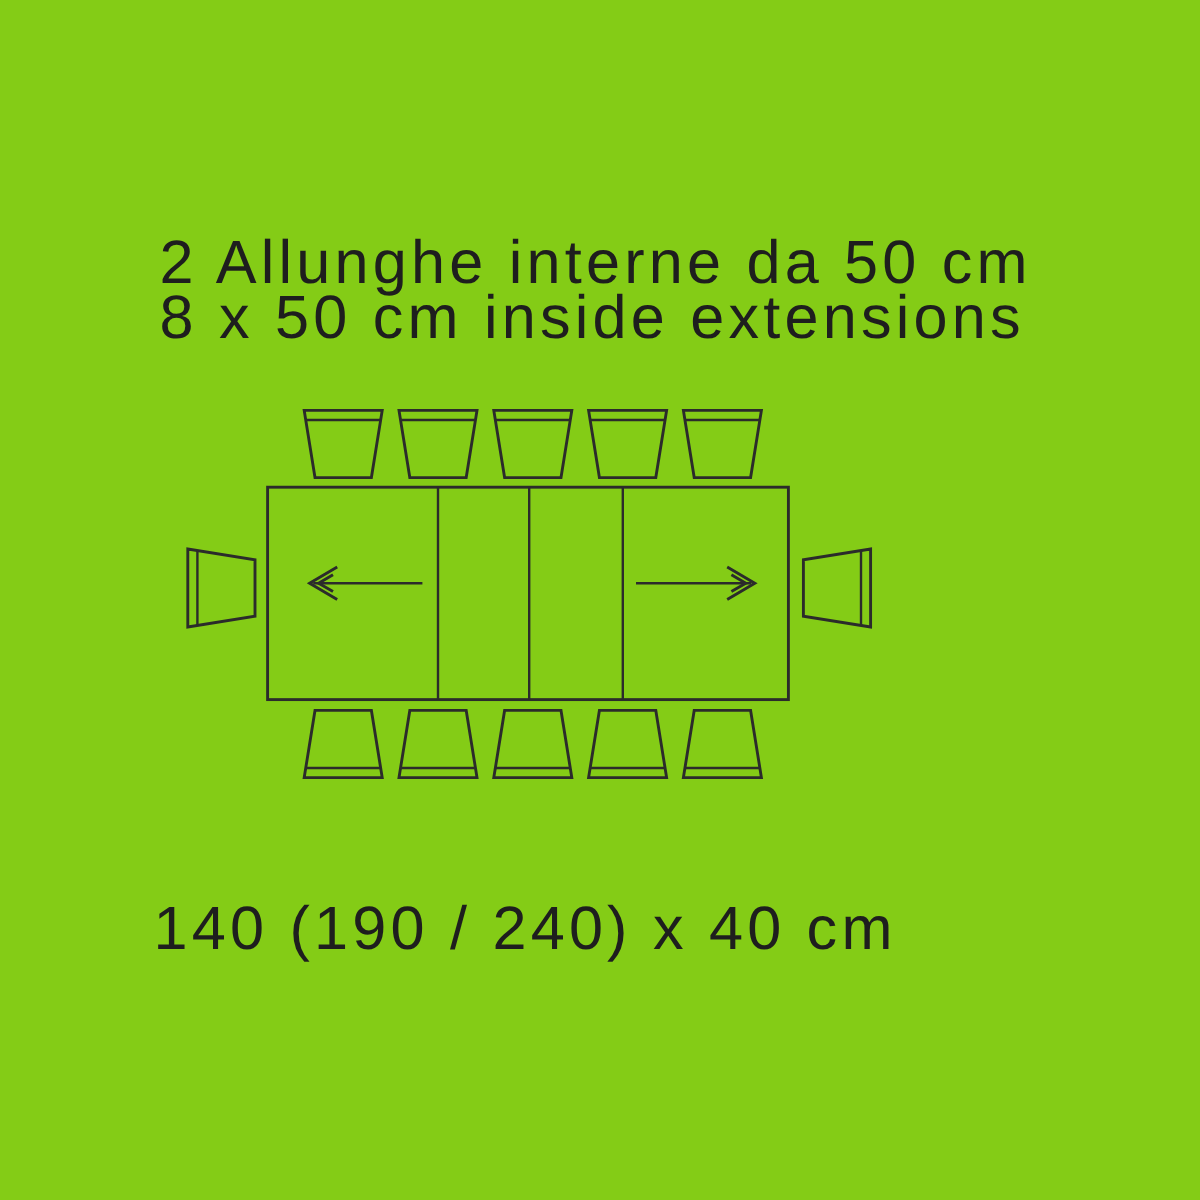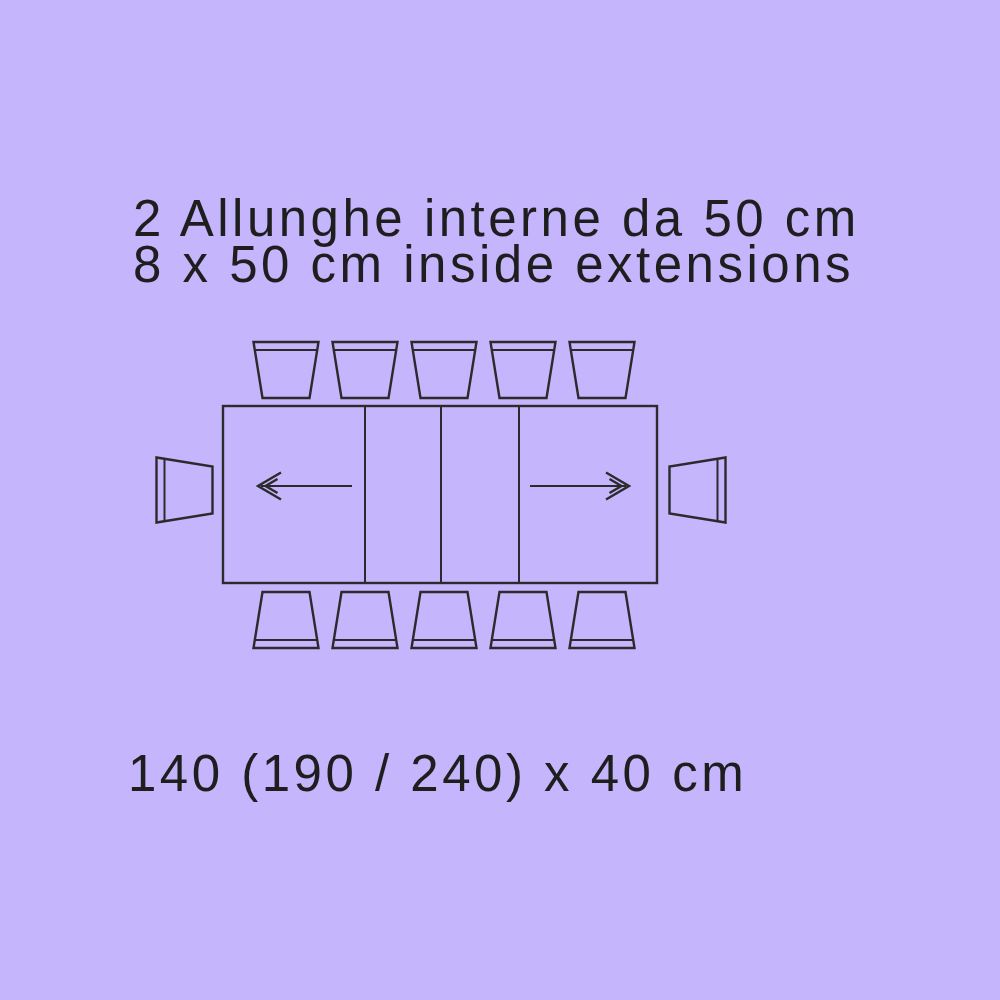--- a/index.html
+++ b/index.html
@@ -8,21 +8,21 @@
     background: #ffffff;
     width: 1000px;
     height: 1000px;
     overflow: hidden;
     font-family: "Liberation Sans", sans-serif;
   }
   .stage {
     position: relative;
     width: 1000px;
     height: 1000px;
-    background: #c4b5fd;
+    background: #84cc16;
   }
   .caption {
     position: absolute;
     color: #1e1e1e;
     font-weight: 300;
     font-size: 51px;
     line-height: 46px;
     letter-spacing: 3.5px;
     white-space: nowrap;
   }

